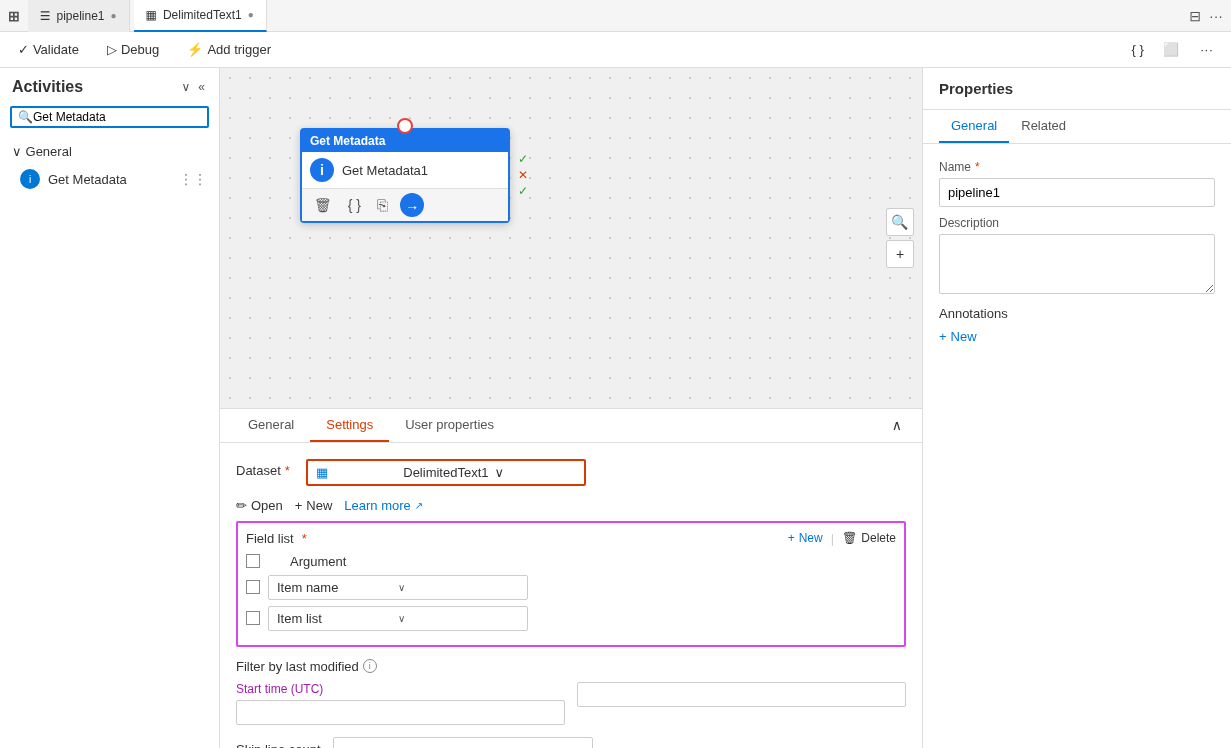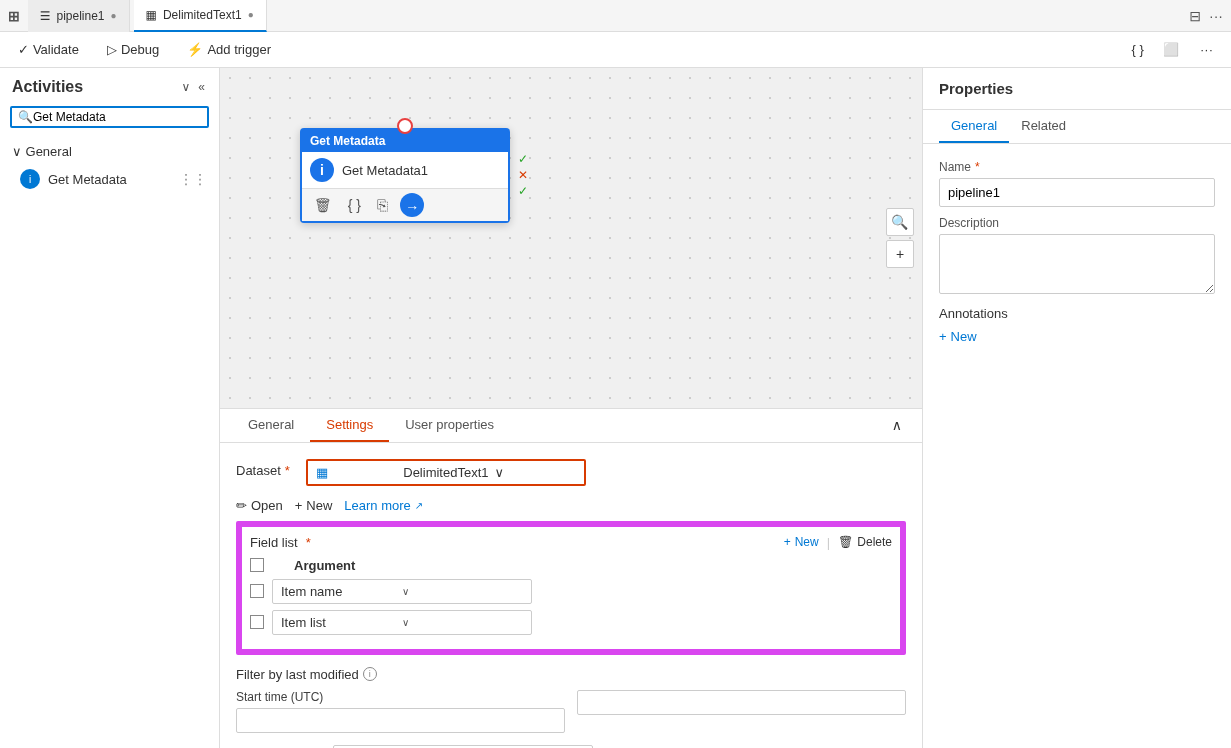--- a/index.html
+++ b/index.html
@@ -145,51 +145,51 @@
       min-width: 280px;
     }
     .dataset-dropdown span { flex: 1; font-size: 13px; }
     .dataset-icon { color: #0078d4; font-size: 14px; }
     .action-row { display: flex; align-items: center; gap: 12px; margin: 8px 0; }
     .action-link { color: #0078d4; cursor: pointer; font-size: 13px; text-decoration: none; display: flex; align-items: center; gap: 4px; }
     .action-btn { color: #333; cursor: pointer; font-size: 13px; background: none; border: none; display: flex; align-items: center; gap: 4px; }
 
     
     .field-list-container {
-      border: 6px solid #d946ef; border-radius: 2px; padding: 8px; margin-bottom: 12px;
+      border: 2px solid #d946ef; border-radius: 2px; padding: 8px; margin-bottom: 12px;
     }
     .field-list-header {
       display: flex; align-items: center; gap: 8px; margin-bottom: 8px;
     }
     .field-list-actions { display: flex; align-items: center; gap: 8px; margin-left: auto; }
     .field-action-btn {
       display: flex; align-items: center; gap: 4px; cursor: pointer;
       font-size: 12px; color: #333; background: none; border: none;
     }
     .field-action-btn.primary { color: #0078d4; }
     .field-separator { color: #ccc; }
     .field-row { display: flex; align-items: center; gap: 8px; margin: 6px 0; }
     .field-checkbox {
       width: 14px; height: 14px; border: 1px solid #888; background: #fff;
       cursor: pointer; flex-shrink: 0;
     }
-    .field-col-header { font-size: 13px; font-weight: 700; padding-left: 22px; }
+    .field-col-header { font-size: 13px; font-weight: 400; padding-left: 22px; }
     .field-dropdown {
       display: flex; align-items: center; border: 1px solid #ccc; border-radius: 2px;
       padding: 4px 8px; background: #fff; cursor: pointer; min-width: 260px;
       font-size: 13px;
     }
     .field-dropdown span { flex: 1; }
     .field-dropdown .chevron { color: #555; font-size: 10px; }
 
     
     .filter-section { margin-top: 8px; }
     .filter-label { font-size: 13px; display: flex; align-items: center; gap: 4px; margin-bottom: 8px; }
     .filter-grid { display: grid; grid-template-columns: 1fr 1fr; gap: 12px; margin-bottom: 12px; }
-    .filter-field label { font-size: 12px; color: #404040; margin-bottom: 4px; display: block; }
+    .filter-field label { font-size: 12px; color: #a21caf; margin-bottom: 4px; display: block; }
     .filter-input {
       border: 1px solid #ccc; border-radius: 2px; padding: 4px 6px;
       font-size: 13px; width: 100%;
     }
     .skip-row { display: flex; align-items: center; gap: 12px; margin-top: 8px; }
     .skip-input { border: 1px solid #ccc; border-radius: 2px; padding: 4px 6px; font-size: 13px; width: 260px; }
 
     
     .properties-panel {
       width: 309px; border-left: 1px solid #ddd; background: #fff;

